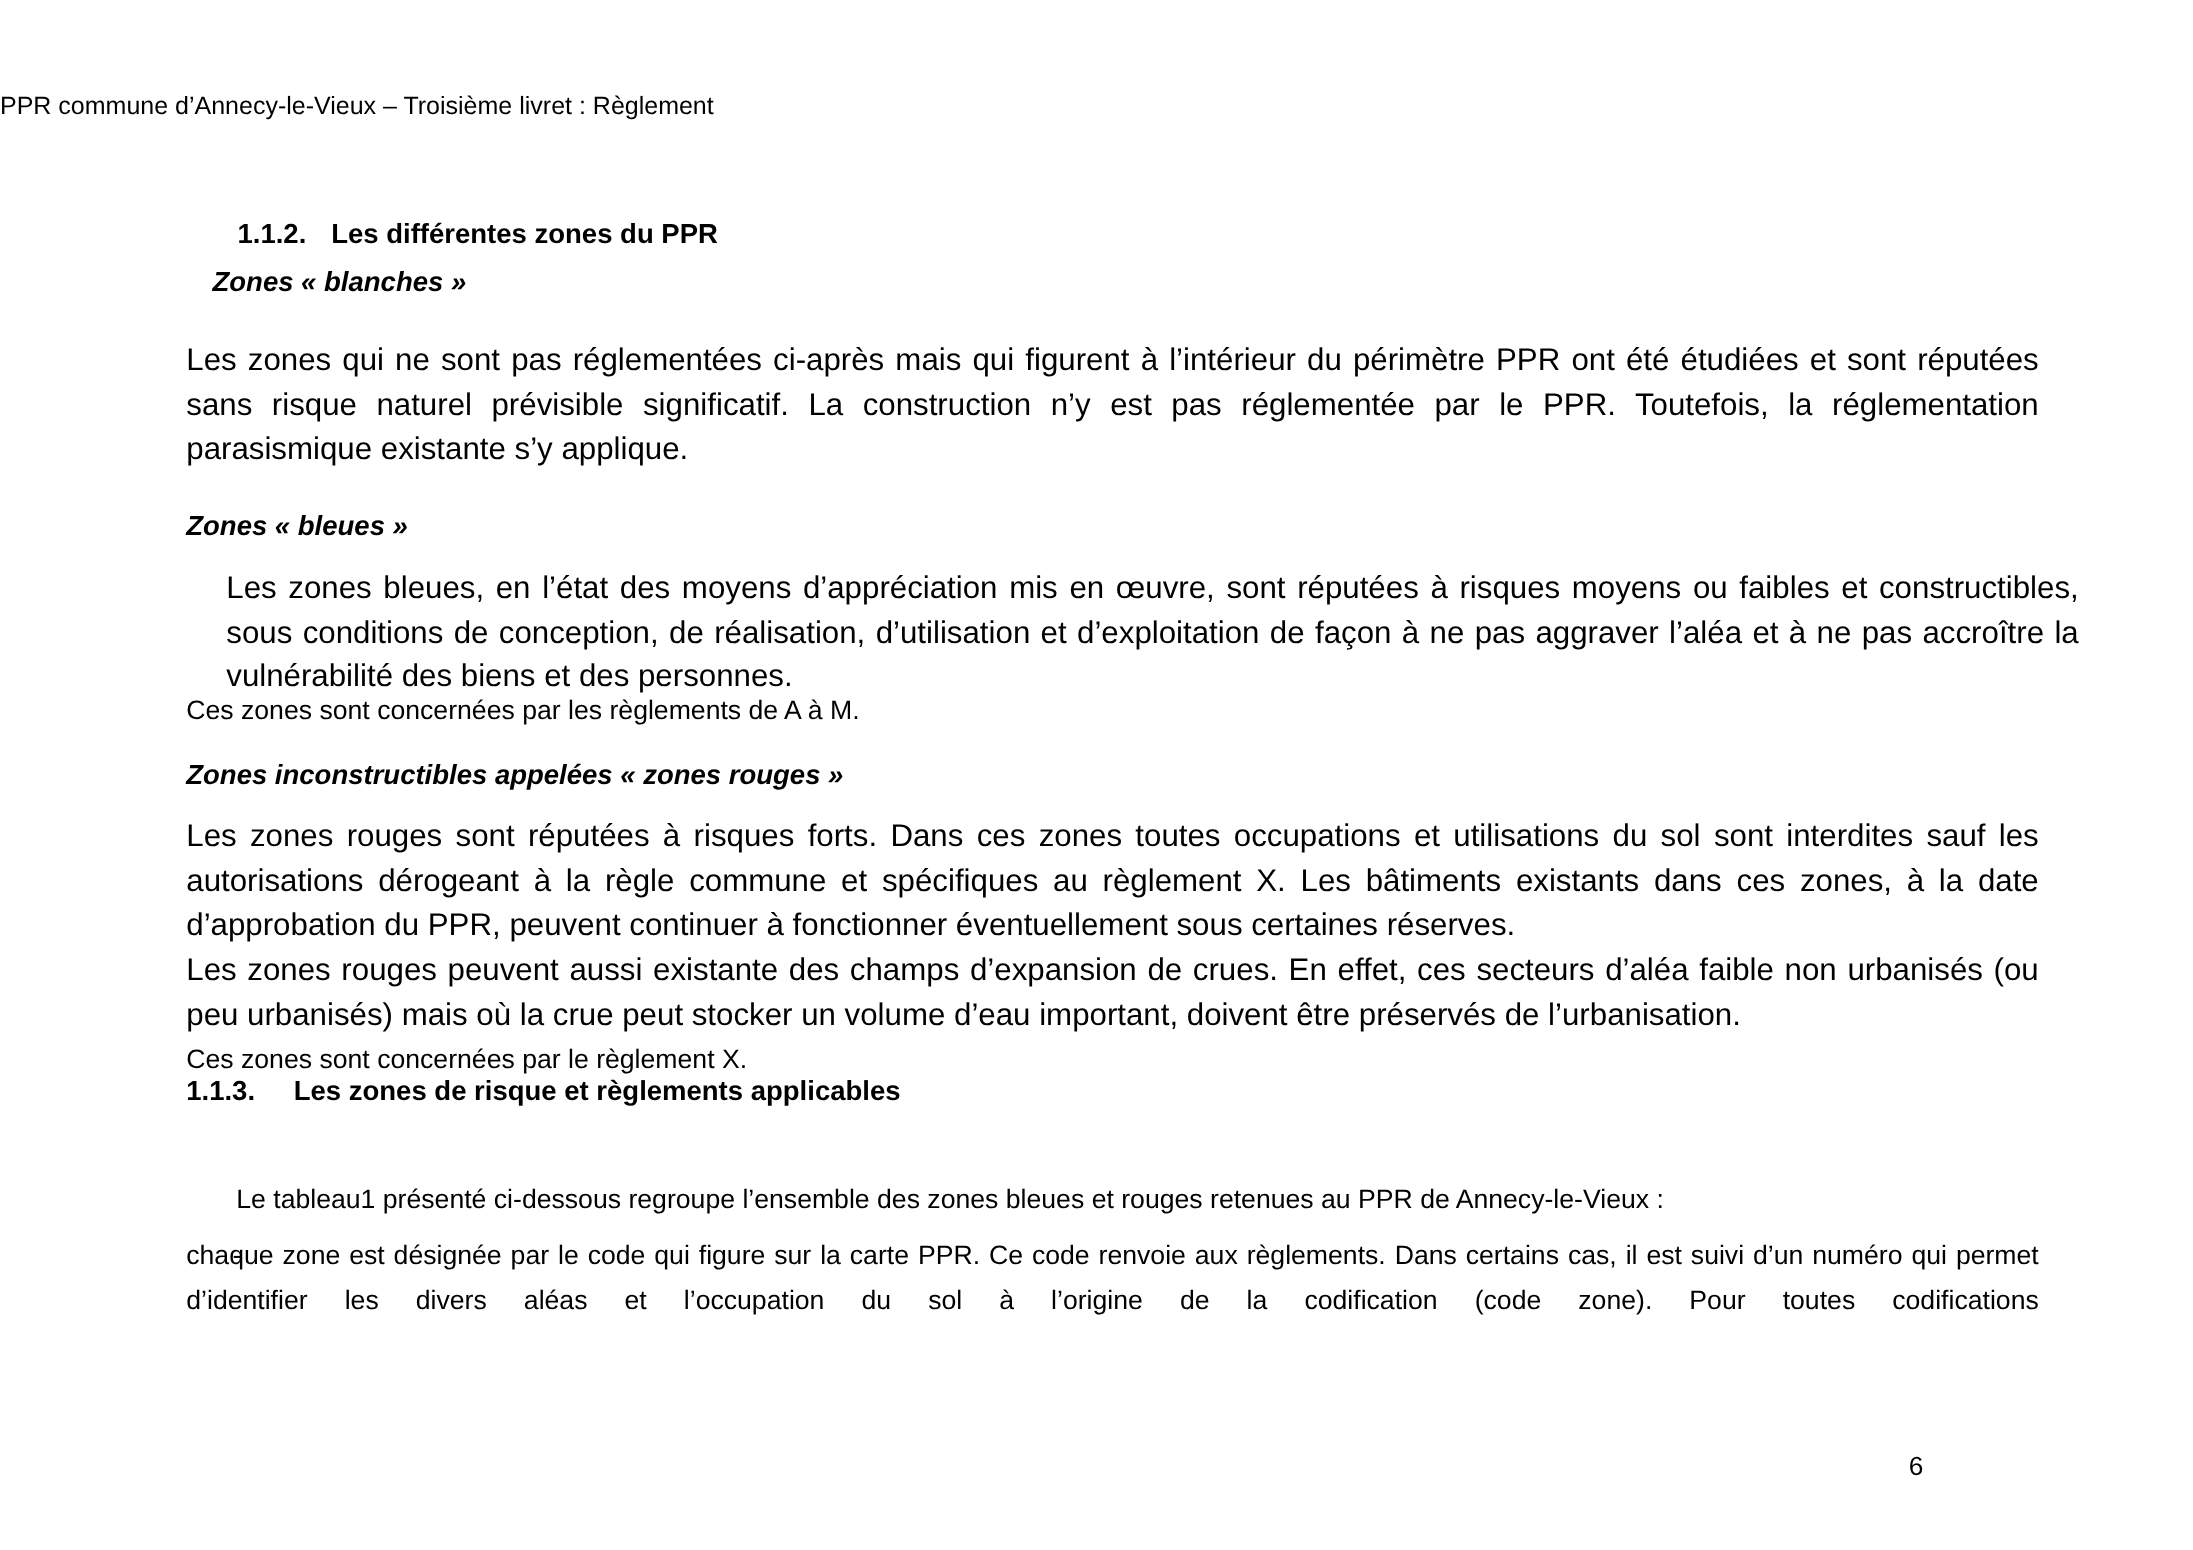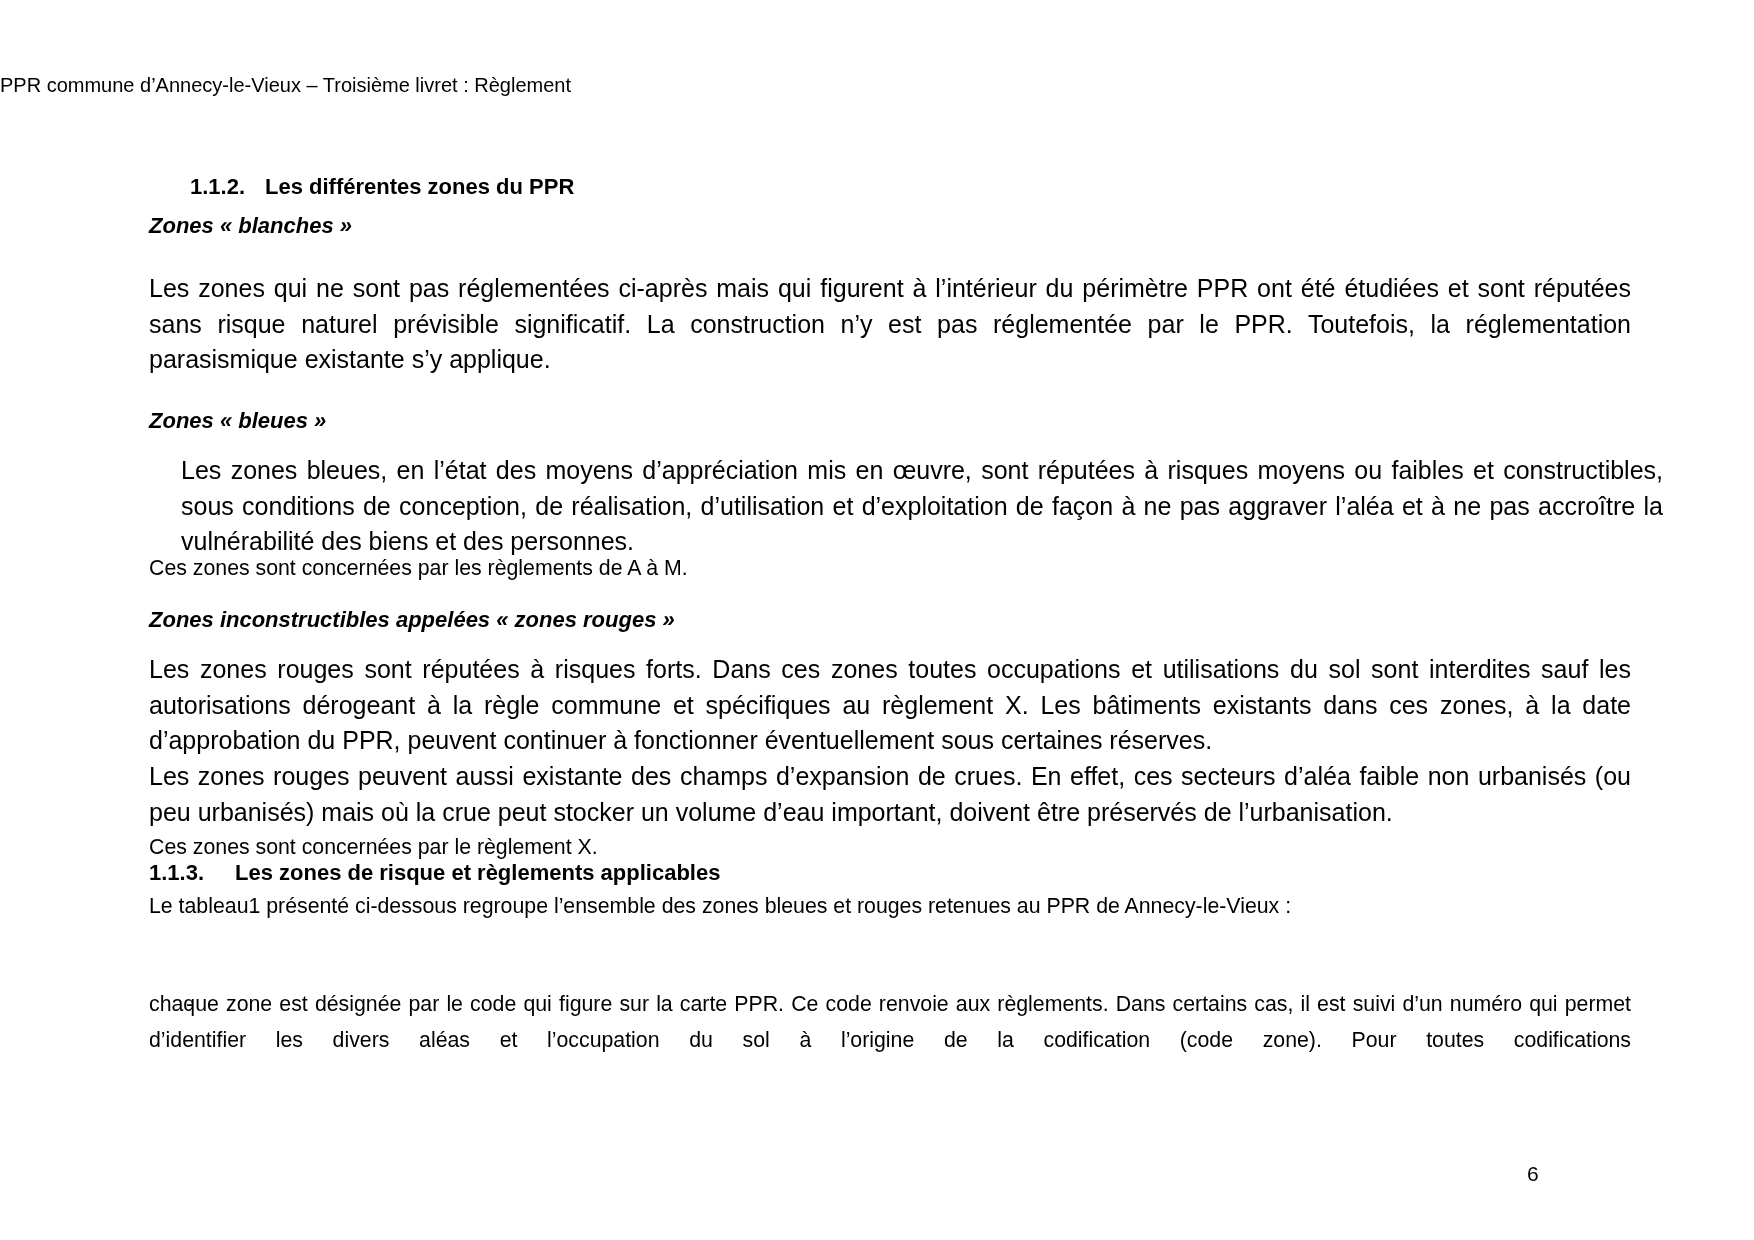--- a/index.html
+++ b/index.html
@@ -20,36 +20,36 @@
 </style>
 </head>
 <body>
 
 <div class="header">PPR commune d’Annecy-le-Vieux – Troisième livret : Règlement</div>
 
 <div class="sec" style="top:174px;margin-left:41px;">
   <span class="num">1.1.2.</span><span>Les différentes zones du PPR</span>
 </div>
 
-<div class="sub" style="top:213px;">Zones « blanches »</div>
+<div class="sub" style="top:213px;margin-left:21px;">Zones « blanches »</div>
 <p class="para" style="top:271px;">Les zones qui ne sont pas réglementées ci-après mais qui figurent à l’intérieur du périmètre PPR ont été étudiées et sont réputées sans risque naturel prévisible significatif. La construction n’y est pas réglementée par le PPR. Toutefois, la réglementation parasismique existante s’y applique.</p>
 
 <div class="sub" style="top:408px;">Zones « bleues »</div>
 <p class="para" style="top:453px;margin-left:32px;">Les zones bleues, en l’état des moyens d’appréciation mis en œuvre, sont réputées à risques moyens ou faibles et constructibles, sous conditions de conception, de réalisation, d’utilisation et d’exploitation de façon à ne pas aggraver l’aléa et à ne pas accroître la vulnérabilité des biens et des personnes.</p>
 <div class="line" style="top:556px;">Ces zones sont concernées par les règlements de A à M.</div>
 
 <div class="sub" style="top:607px;">Zones inconstructibles appelées « zones rouges »</div>
 <p class="para" style="top:652px;">Les zones rouges sont réputées à risques forts. Dans ces zones toutes occupations et utilisations du sol sont interdites sauf les autorisations dérogeant à la règle commune et spécifiques au règlement X. Les bâtiments existants dans ces zones, à la date d’approbation du PPR, peuvent continuer à fonctionner éventuellement sous certaines réserves.</p>
 <p class="para" style="top:759px;">Les zones rouges peuvent aussi existante des champs d’expansion de crues. En effet, ces secteurs d’aléa faible non urbanisés (ou peu urbanisés) mais où la crue peut stocker un volume d’eau important, doivent être préservés de l’urbanisation.</p>
 <div class="line" style="top:835px;">Ces zones sont concernées par le règlement X.</div>
 
 <div class="sec s2" style="top:860px;">
   <span class="num">1.1.3.</span><span>Les zones de risque et règlements applicables</span>
 </div>
 
-<div class="line" style="top:894px;">Le tableau1 présenté ci-dessous regroupe l’ensemble des zones bleues et rouges retenues au PPR de Annecy-le-Vieux :</div>
+<div class="line" style="top:947px;margin-left:40px;">Le tableau1 présenté ci-dessous regroupe l’ensemble des zones bleues et rouges retenues au PPR de Annecy-le-Vieux :</div>
 
 <div class="bullet" style="top:987px;">
   <span class="dash">-</span>
   <span class="btext">chaque zone est désignée par le code qui figure sur la carte PPR. Ce code renvoie aux règlements. Dans certains cas, il est suivi d’un numéro qui permet d’identifier les divers aléas et l’occupation du sol à l’origine de la codification (code zone). Pour toutes codifications</span>
 </div>
 
 <div class="pagenum">6</div>
 
 </body></html>

